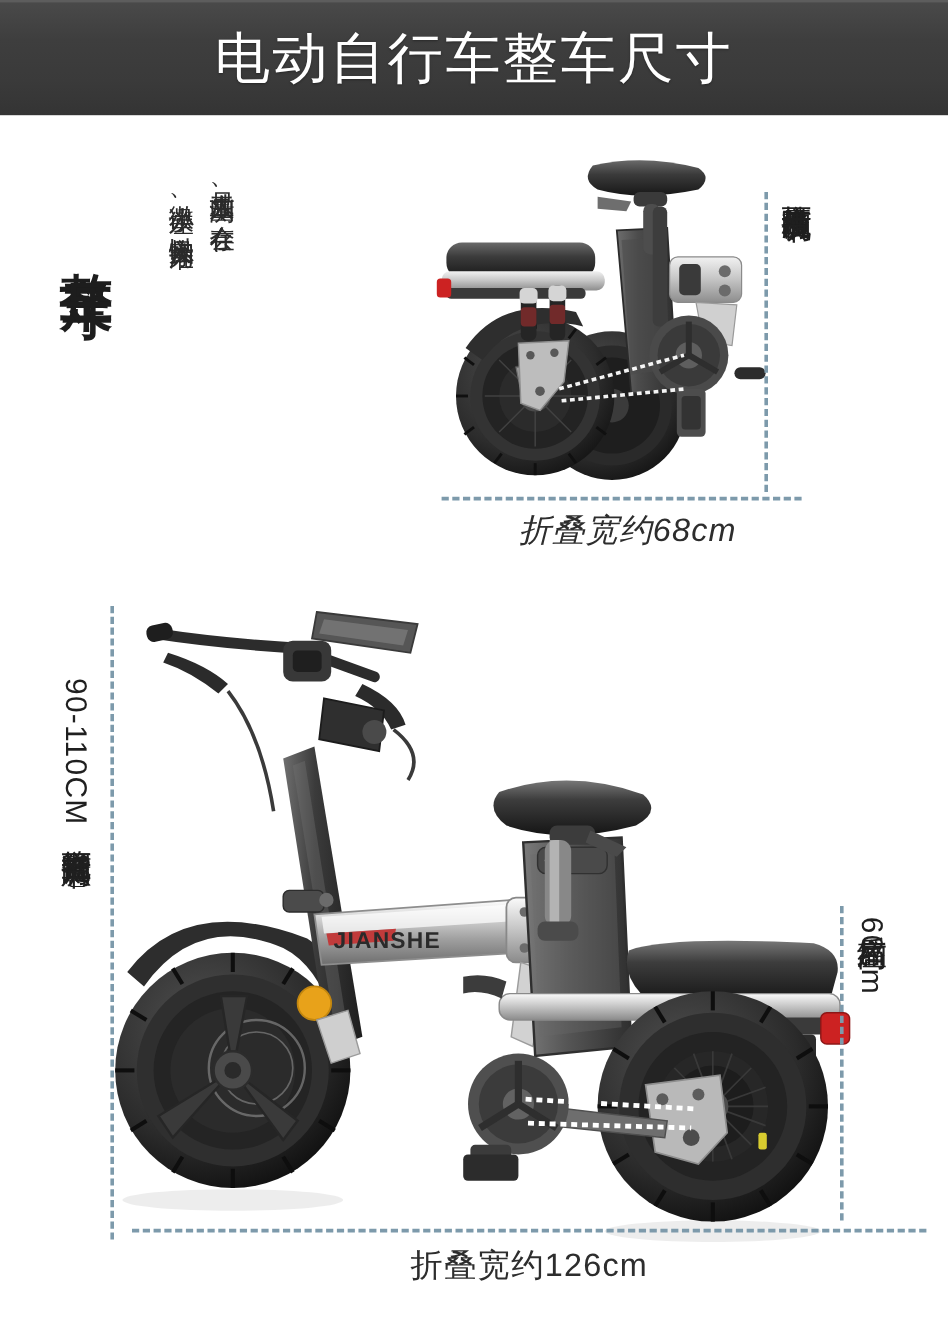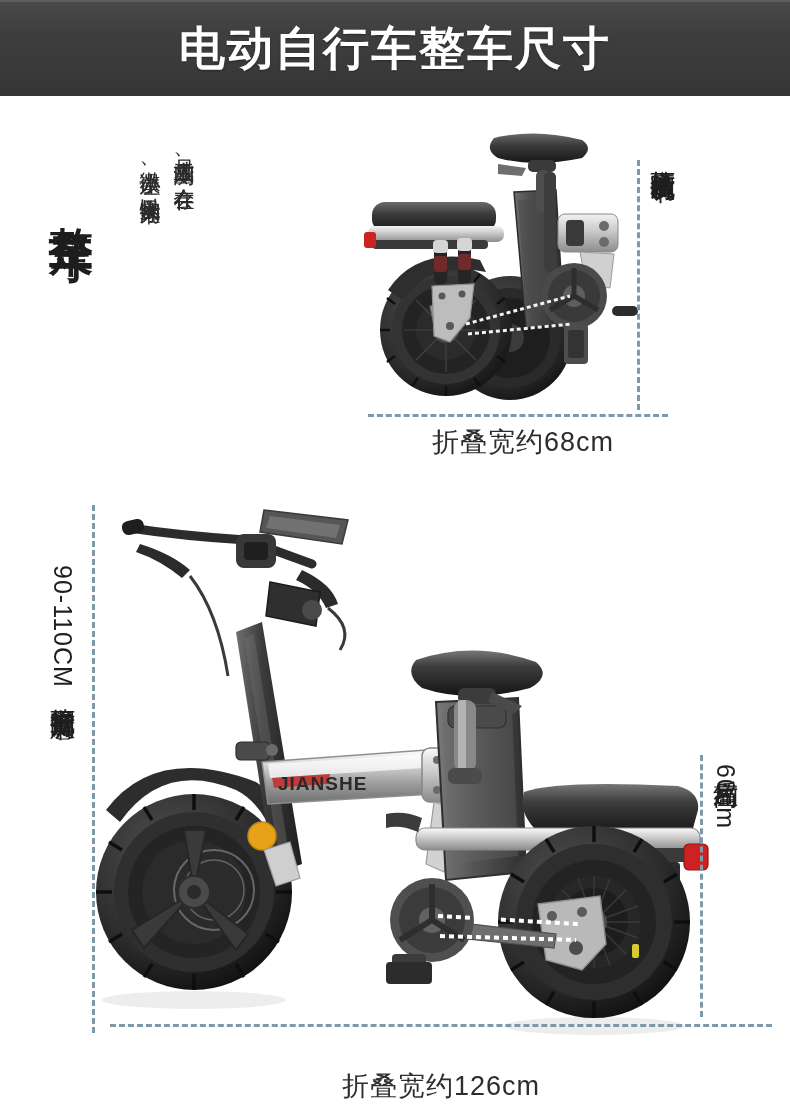--- a/index.html
+++ b/index.html
@@ -33,21 +33,21 @@
     position: absolute;
     left: 0; top: 0;
     width: 100%;
     height: 2px;
     background: #6e6e6e;
     opacity: .55;
   }
   .header-title {
     color: #ffffff;
     font-size: 46px;
-    font-weight: bold;
+    font-weight: normal;
     letter-spacing: 2px;
     line-height: 1;
     text-shadow: 0 1px 2px rgba(0,0,0,.35);
   }
 
   
   .vtext {
     writing-mode: vertical-rl;
     text-orientation: upright;
     white-space: nowrap;
@@ -112,20 +112,21 @@
 
   .label-fold-68 {
     position: absolute;
     left: 368px;
     top: 424px;
     width: 310px;
     text-align: center;
     font-size: 27px;
     color: #2d2d2d;
     letter-spacing: 1px;
+    font-style: italic;
   }
 
   
   .label-stem-height {
     position: absolute;
     left: 50px;
     top: 565px;
     font-size: 25px;
     color: #1f1f1f;
     letter-spacing: 1px;
@@ -139,21 +140,21 @@
     letter-spacing: 1px;
   }
 
   .dash-bot-left  { left: 92px;  top: 505px;  height: 528px; }
   .dash-bot-right { left: 700px; top: 755px;  height: 262px; }
   .dash-bot-line  { left: 110px; top: 1024px; width: 662px;  }
 
   .label-fold-126 {
     position: absolute;
     left: 110px;
-    top: 1068px;
+    top: 1036px;
     width: 662px;
     text-align: center;
     font-size: 27px;
     color: #2d2d2d;
     letter-spacing: 1px;
   }
 
   
   .bike-top {
     position: absolute;

